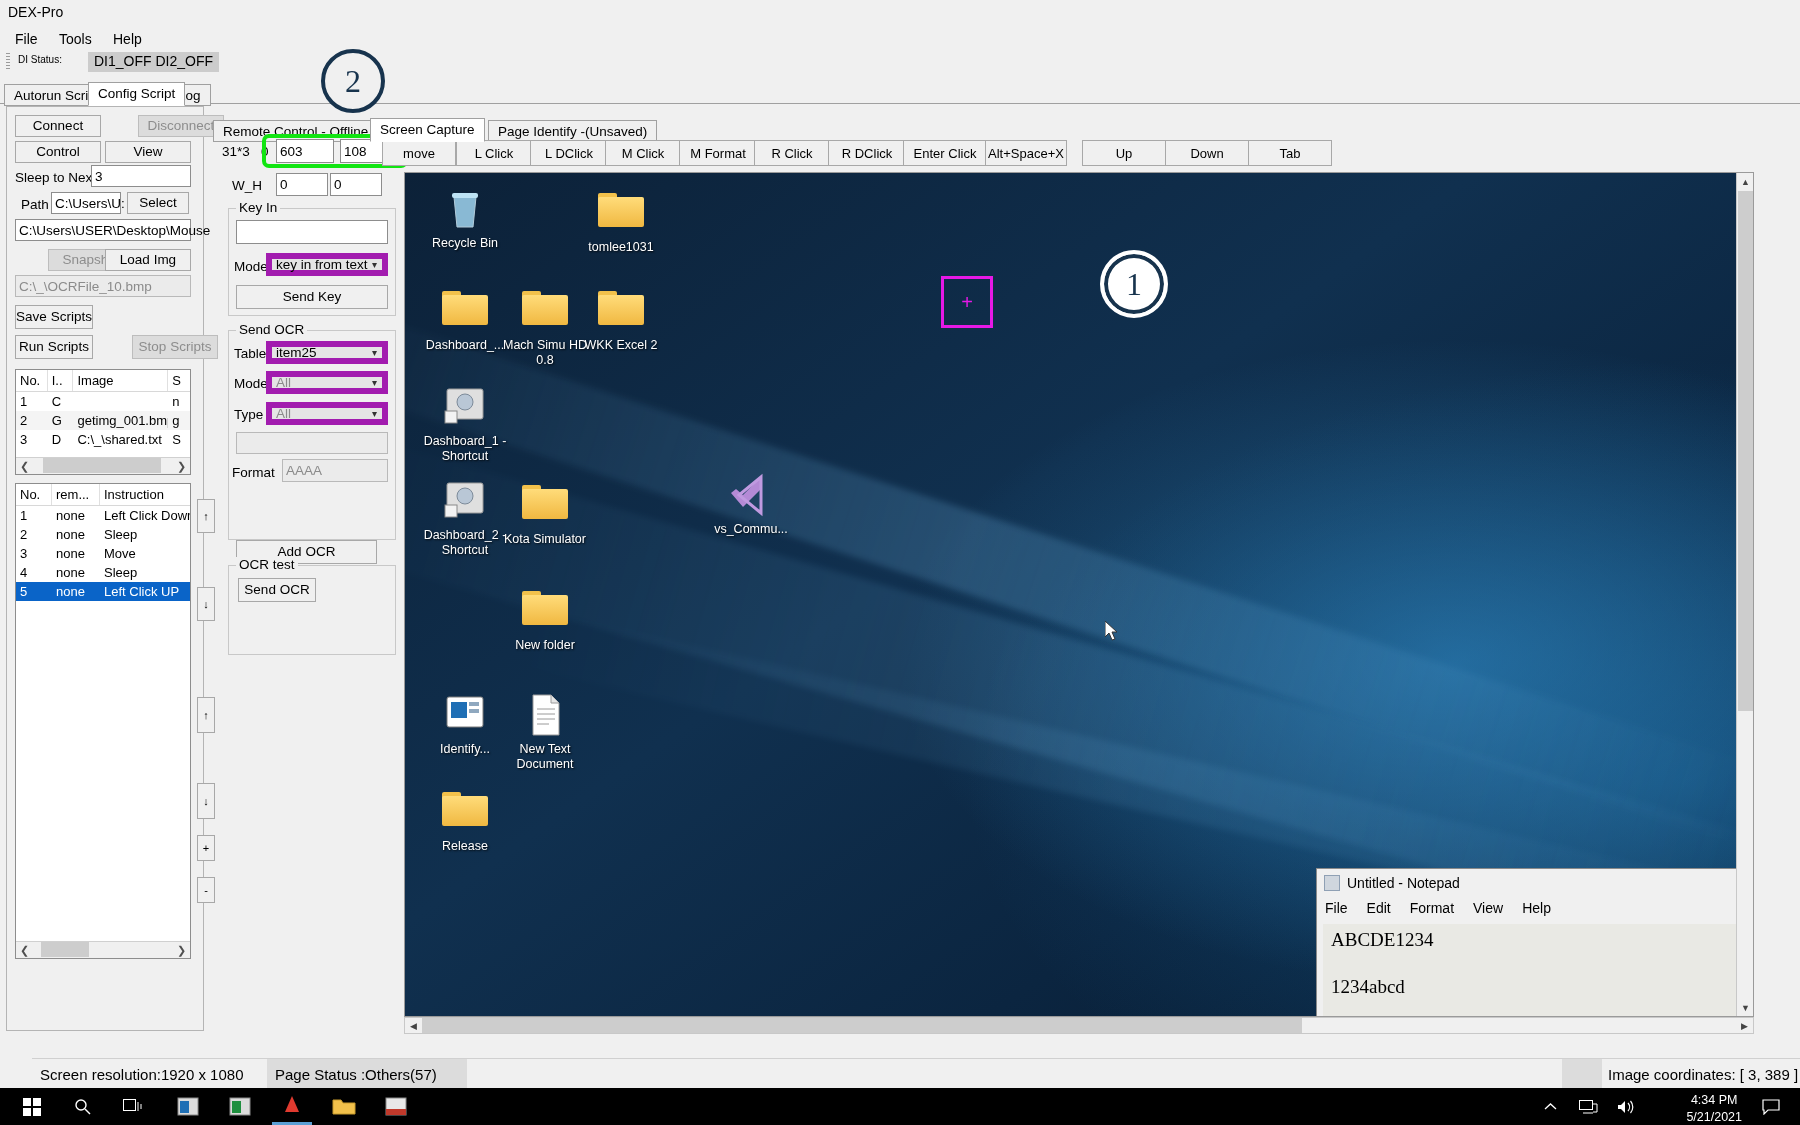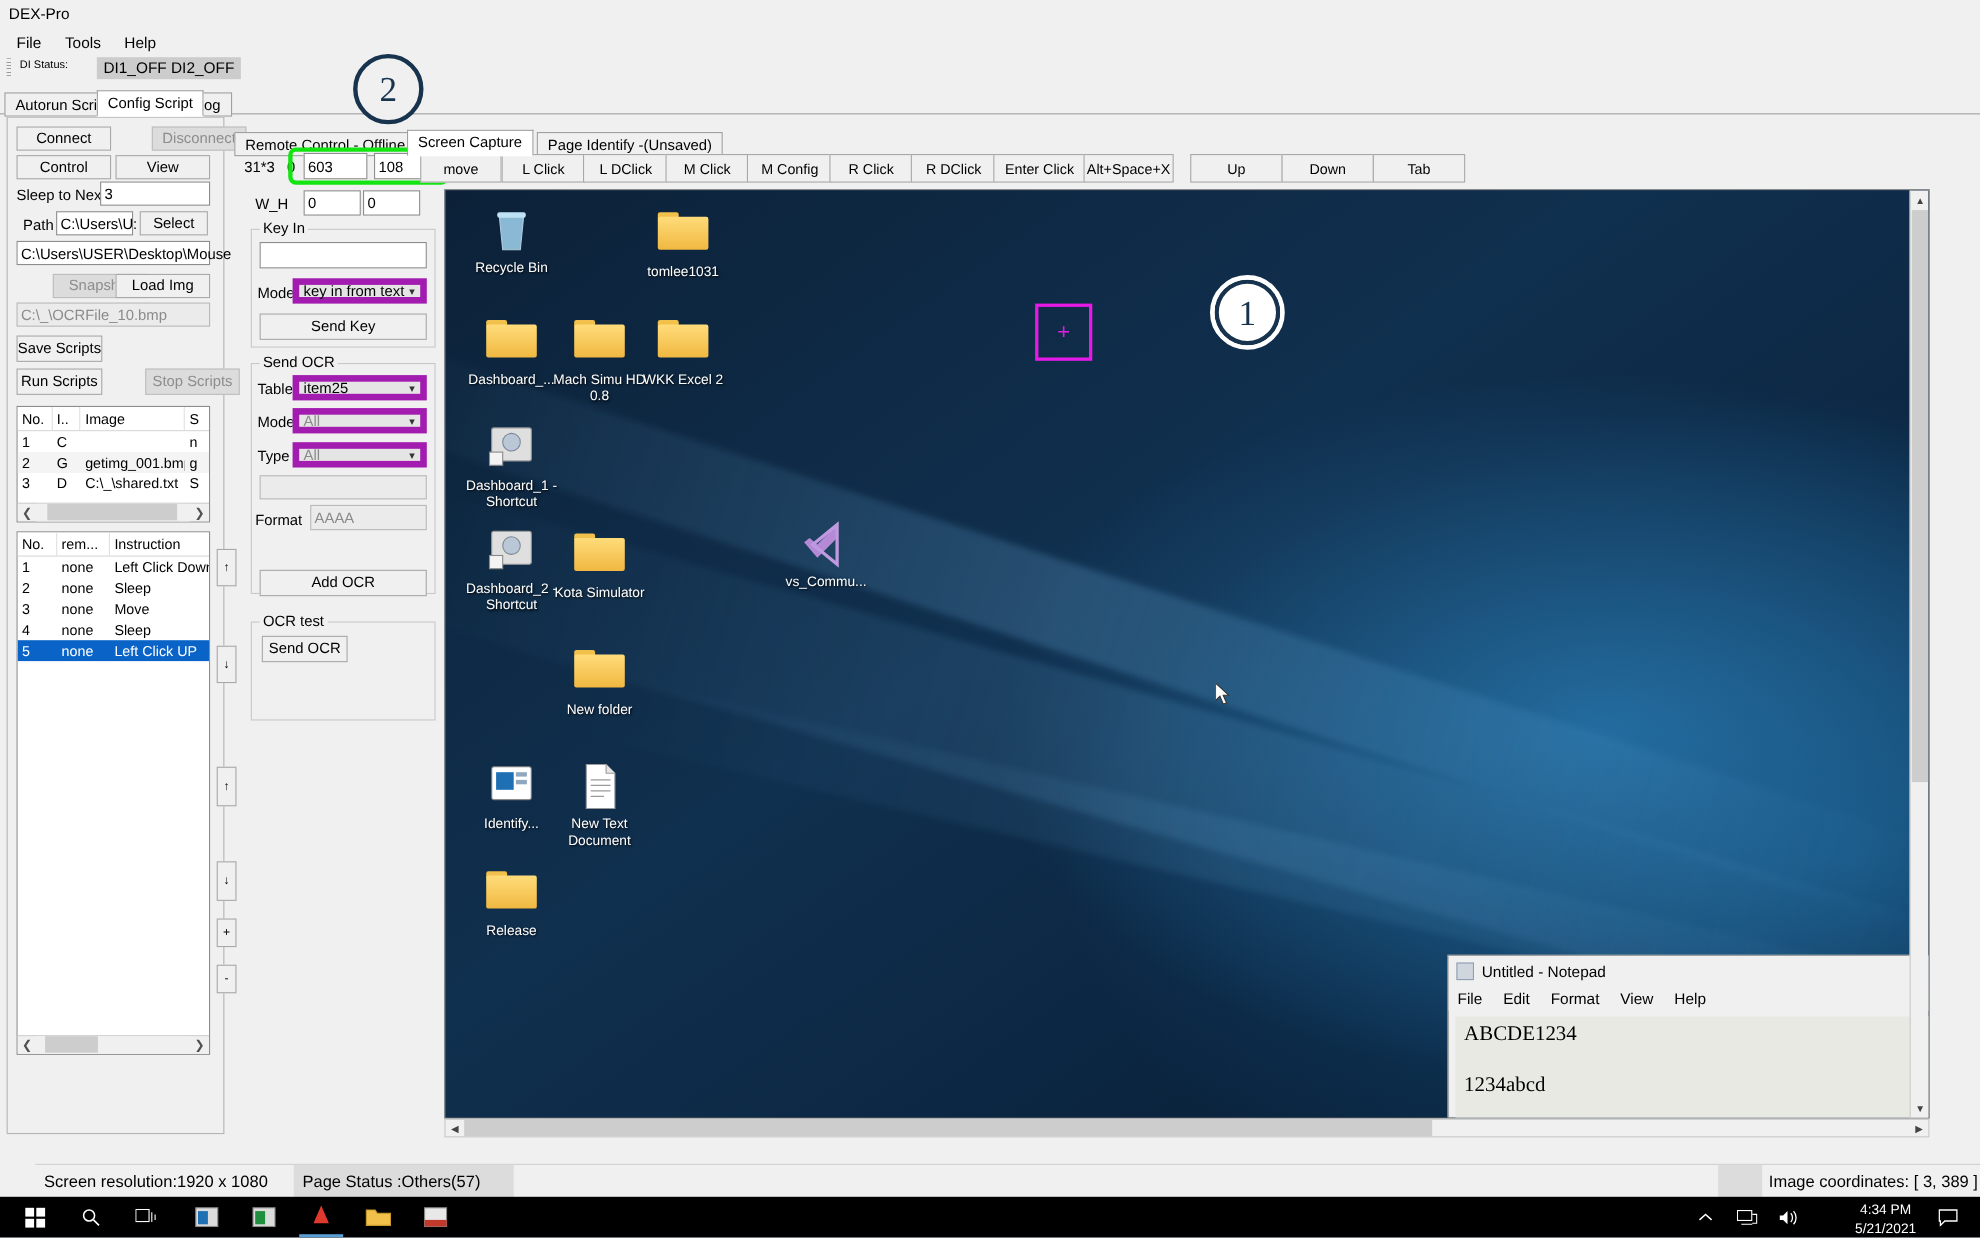--- a/index.html
+++ b/index.html
@@ -293,21 +293,21 @@
   <div class="lbl" style="left:232px;top:178px">W_H</div>
   <div class="tbox" style="left:276px;top:173px;width:52px;height:23px">0</div>
   <div class="tbox" style="left:330px;top:173px;width:52px;height:23px">0</div>
 
   <div class="greenbox" style="left:262px;top:134px;width:146px;height:34px"></div>
 
   <div class="tbtn" style="left:382px;width:74px;top:140px">move</div>
   <div class="tbtn" style="left:456px;width:76px;top:140px">L Click</div>
   <div class="tbtn" style="left:530px;width:78px;top:140px">L DClick</div>
   <div class="tbtn" style="left:605px;width:76px;top:140px">M Click</div>
-  <div class="tbtn" style="left:679px;width:78px;top:140px">M Config</div>
+  <div class="tbtn" style="left:679px;width:78px;top:140px">M Format</div>
   <div class="tbtn" style="left:754px;width:76px;top:140px">R Click</div>
   <div class="tbtn" style="left:828px;width:78px;top:140px">R DClick</div>
   <div class="tbtn" style="left:903px;width:84px;top:140px">Enter Click</div>
   <div class="tbtn" style="left:985px;width:82px;top:140px">Alt+Space+X</div>
   <div class="tbtn" style="left:1082px;width:84px;top:140px">Up</div>
   <div class="tbtn" style="left:1165px;width:84px;top:140px">Down</div>
   <div class="tbtn" style="left:1248px;width:84px;top:140px">Tab</div>
 
   <div class="grp" style="left:228px;top:208px;width:168px;height:108px"></div>
   <div class="grp-t" style="left:236px;top:200px">Key In</div>
@@ -338,21 +338,21 @@
   <div class="sel-box ph" style="left:266px;top:402px;width:122px;height:23px">
     <span>All</span>
     <span class="cv">▾</span>
   </div>
 
   <div class="tbox ro" style="left:236px;top:432px;width:152px;height:22px"></div>
 
   <div class="lbl" style="left:232px;top:465px">Format</div>
   <div class="tbox ro" style="left:282px;top:459px;width:106px;height:23px">AAAA</div>
 
-  <div class="btn" style="left:236px;top:518px;width:152px;height:24px">Add OCR</div>
+  <div class="btn" style="left:236px;top:540px;width:141px;height:24px">Add OCR</div>
 
   <div class="grp" style="left:228px;top:565px;width:168px;height:90px"></div>
   <div class="grp-t" style="left:236px;top:557px">OCR test</div>
   <div class="btn" style="left:238px;top:578px;width:78px;height:24px">Send OCR</div>
 
   <div class="viewport">
     <div class="desktop">
       <div class="ray" style="left:-80px;top:130px;width:1500px;height:80px;transform:rotate(18deg)"></div>
       <div class="ray" style="left:-60px;top:260px;width:1600px;height:120px;transform:rotate(16deg);opacity:.7"></div>
       <div class="ray" style="left:100px;top:430px;width:1400px;height:60px;transform:rotate(13deg);opacity:.5"></div>

